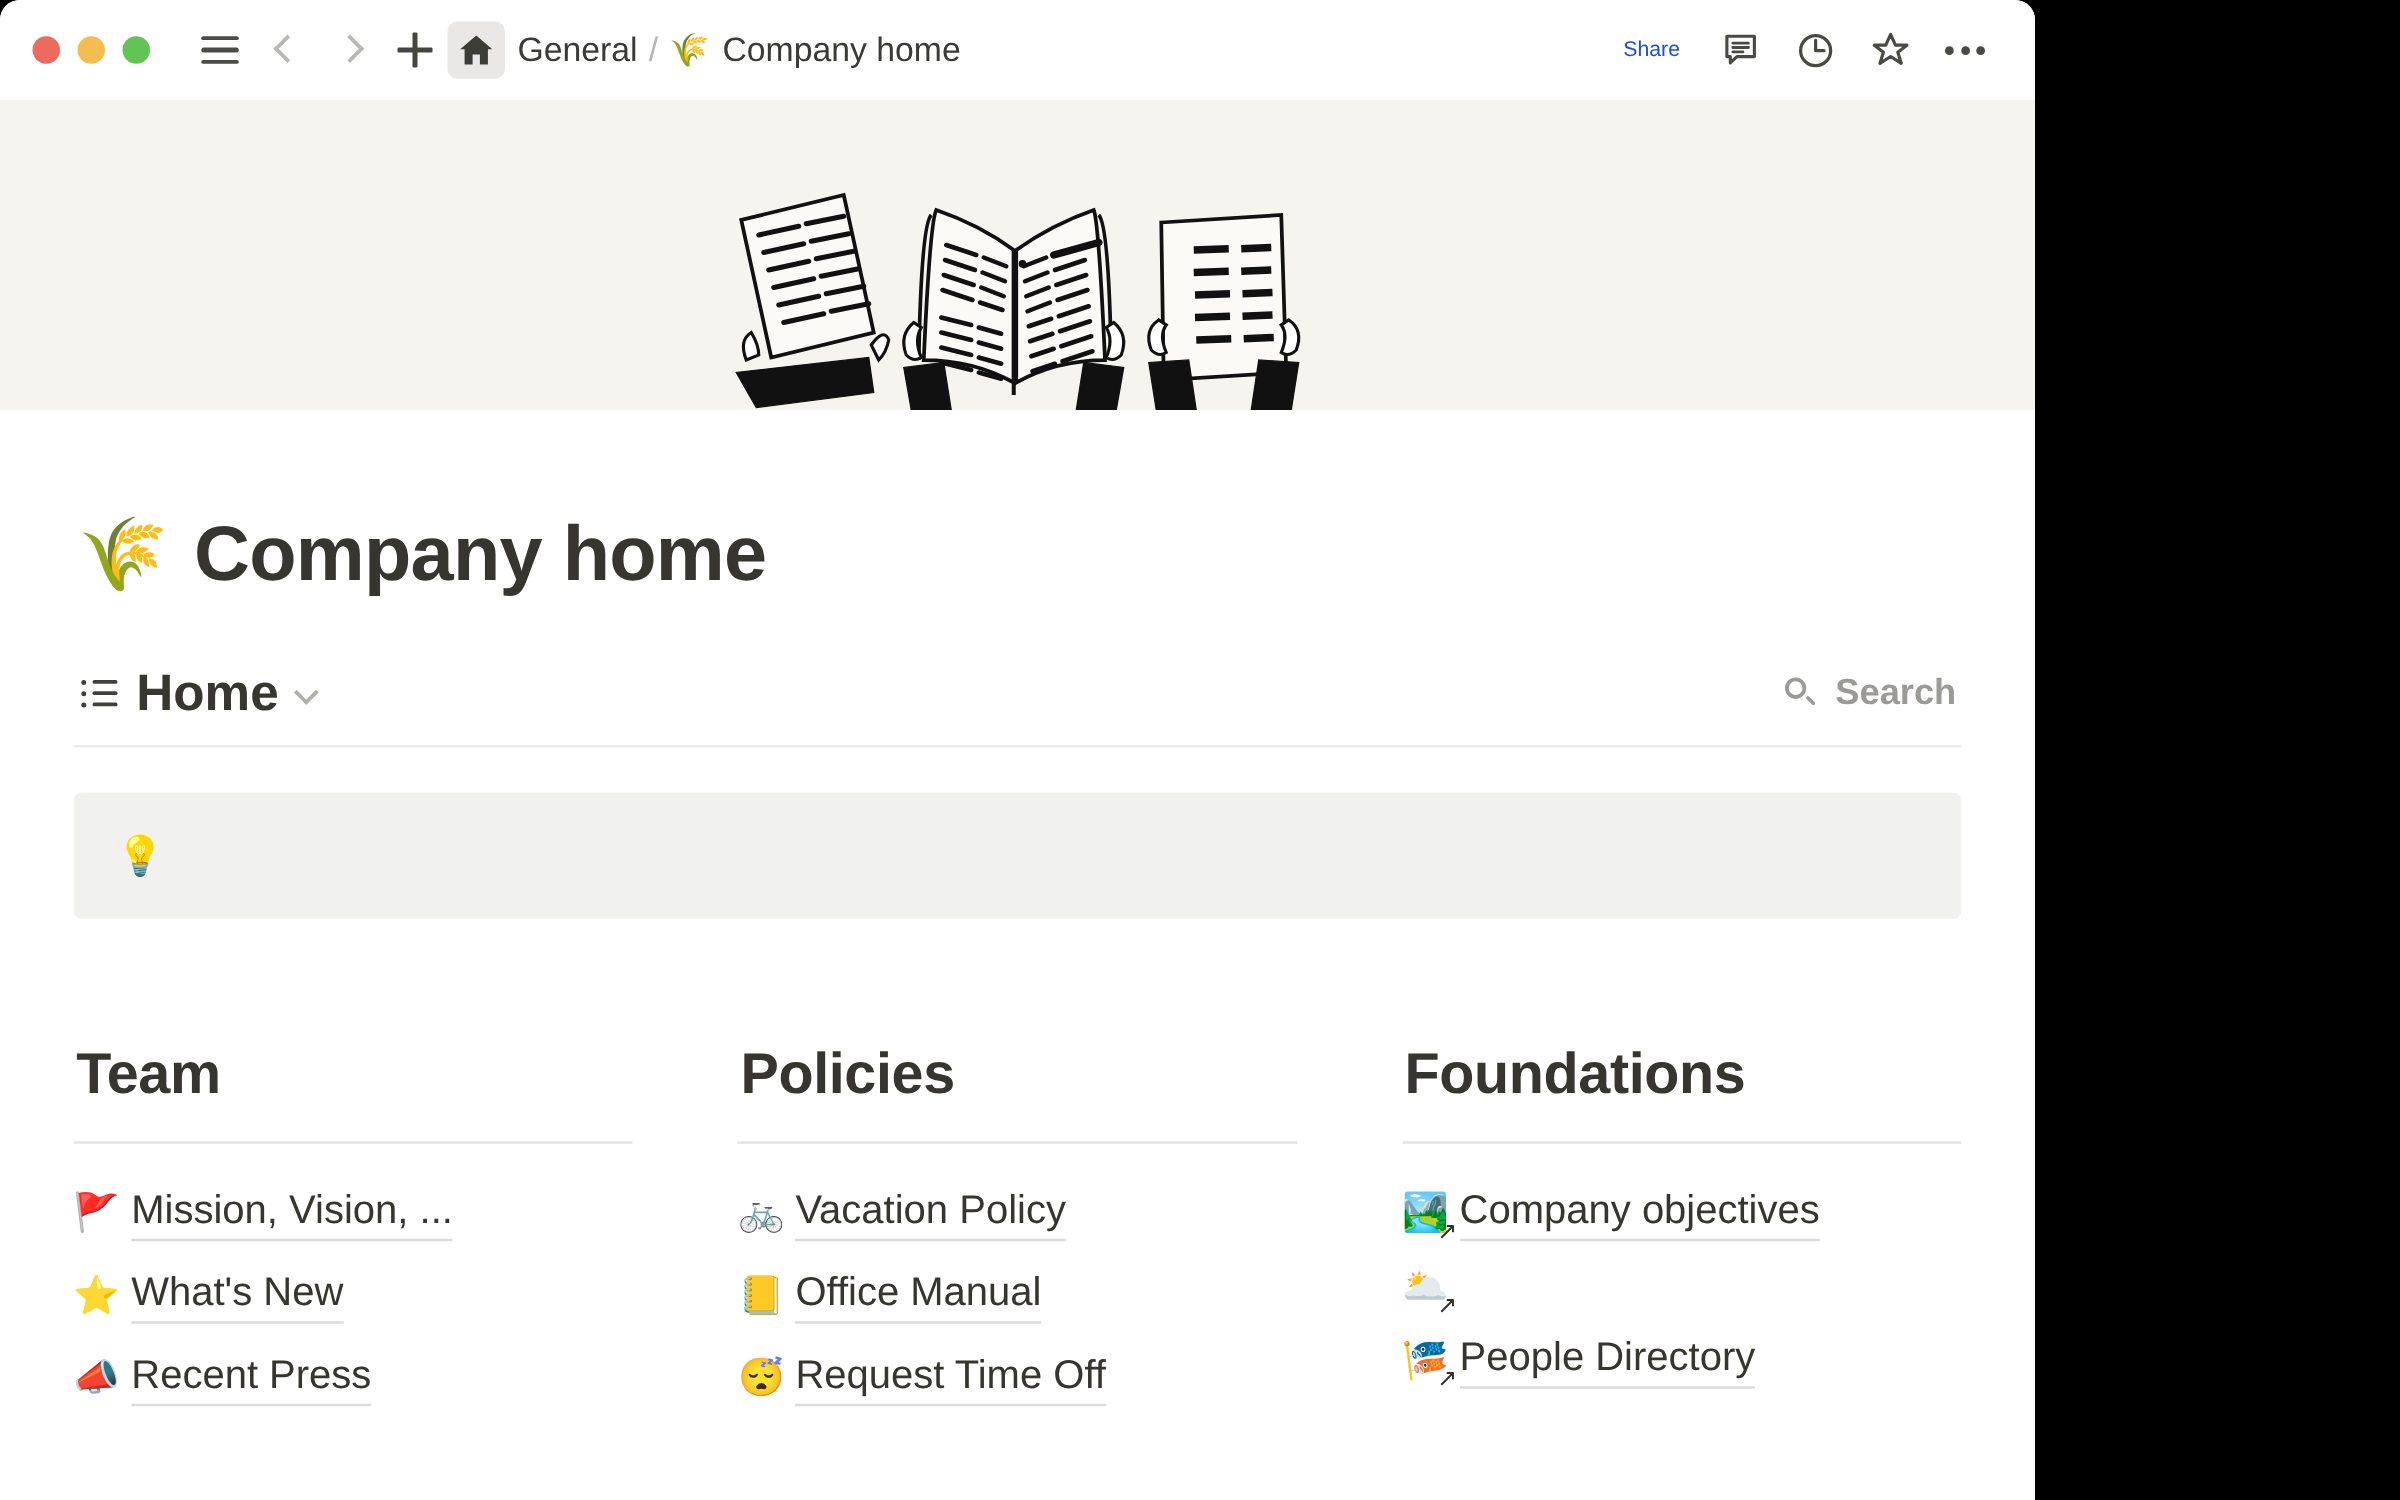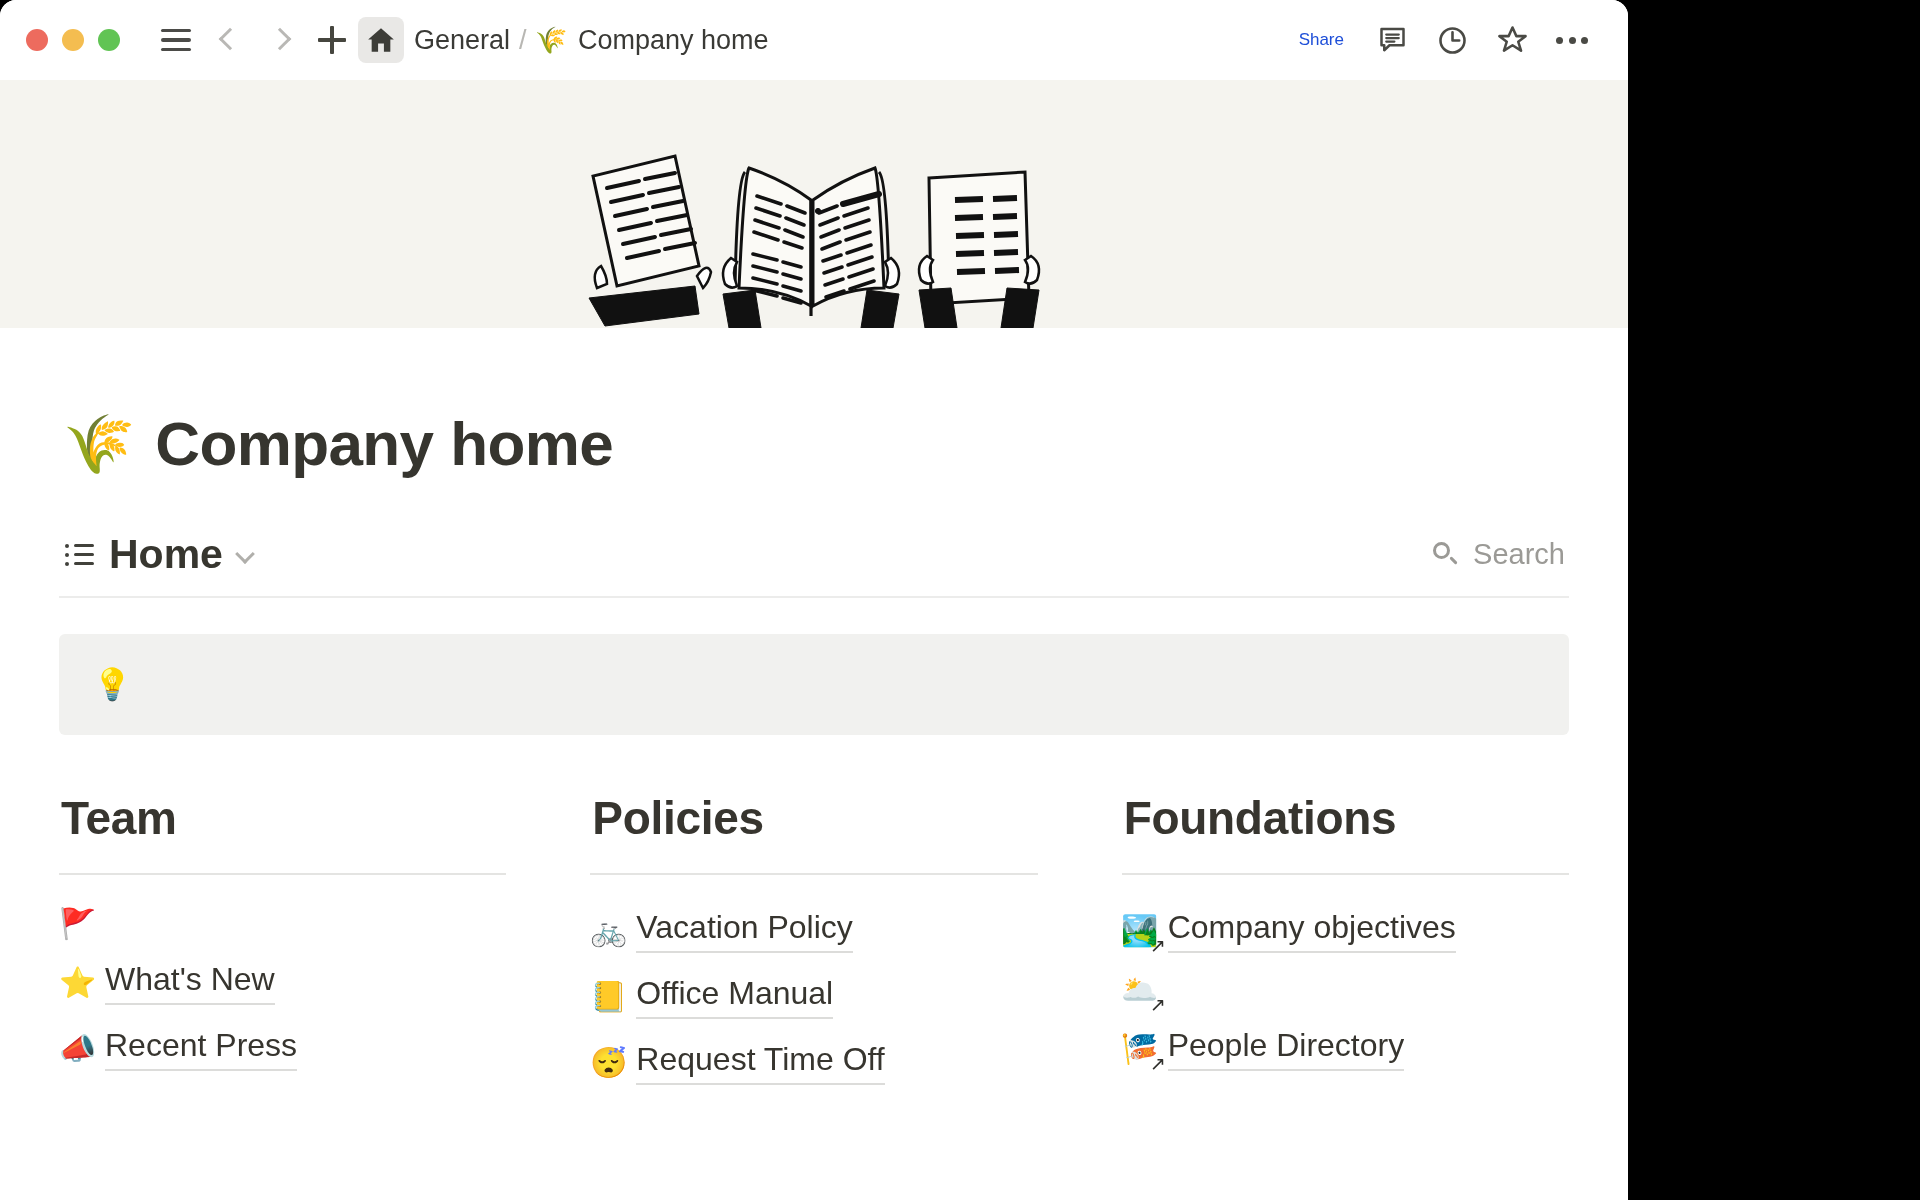--- a/index.html
+++ b/index.html
@@ -257,20 +257,21 @@
     width: 11px; height: 11px;
     border-right: 3px solid #b0afab;
     border-bottom: 3px solid #b0afab;
     transform: rotate(45deg);
   }
   .search-box {
     margin-left: auto;
     display: flex;
     align-items: center;
     cursor: pointer;
+    font-weight: bold;
   }
   .mag {
     position: relative;
     width: 27px; height: 27px;
     margin-right: 14px;
   }
   .mag::before {
     content: "";
     position: absolute;
     left: 1px; top: 1px;
@@ -309,21 +310,21 @@
   }
   .callout-text {
     font-size: 29px;
     color: #37352f;
     line-height: 1.35;
   }
 
   
   .columns {
     display: flex;
-    margin-top: 56px;
+    margin-top: 96px;
     gap: 84px;
   }
   .col { flex: 1 1 0; min-width: 0; }
   .col-head {
     font-size: 46px;
     font-weight: bold;
     color: #37352f;
     letter-spacing: -0.3px;
     margin-bottom: 28px;
     padding-left: 2px;
@@ -574,20 +575,21 @@
         <span class="callout-emoji">💡</span>
       </div>
 
       <div class="columns">
 
         <div class="col">
           <div class="col-head">Team</div>
           <div class="col-rule"></div>
           <div class="link-row">
             <span class="link-emoji">🚩</span>
+            <span class="link-text">Mission, Vision, ...</span>
           </div>
           <div class="link-row">
             <span class="link-emoji">⭐</span>
             <span class="link-text">What's New</span>
           </div>
           <div class="link-row">
             <span class="link-emoji">📣</span>
             <span class="link-text">Recent Press</span>
           </div>
         </div>

